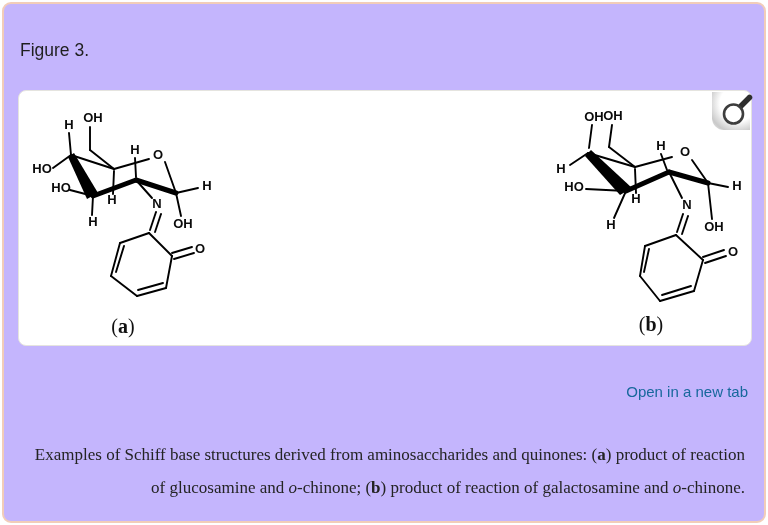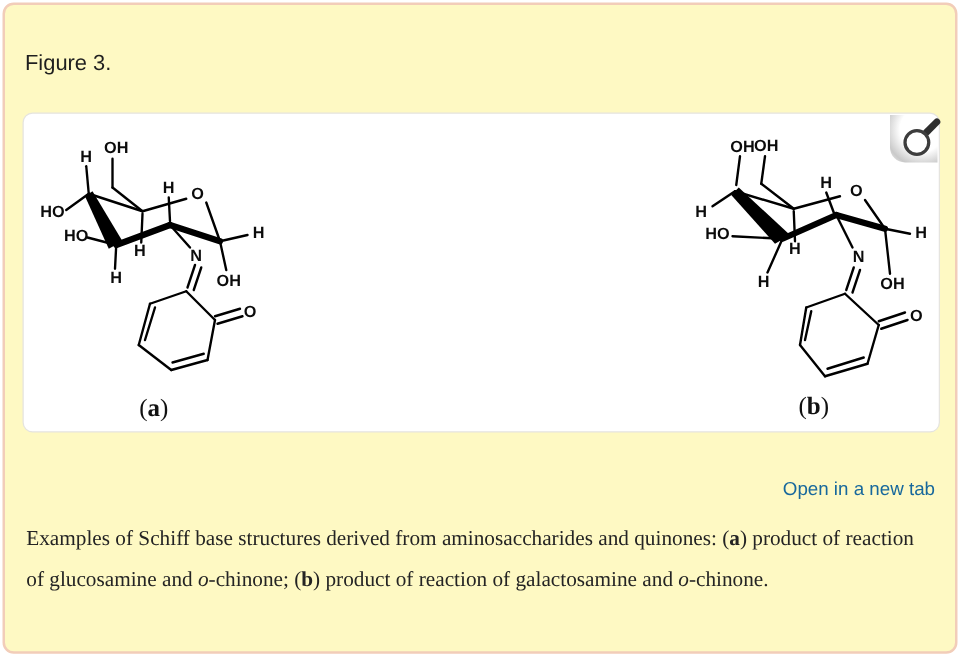--- a/index.html
+++ b/index.html
@@ -1,32 +1,32 @@
 <!DOCTYPE html>
 <html><head>
 <meta charset="utf-8">
 <style>
   html,body{margin:0;padding:0;background:#ffffff;}
   #app{position:relative;width:768px;height:525px;background:#ffffff;overflow:hidden;
        font-family:"Liberation Sans",sans-serif;}
   .card{position:absolute;left:2px;top:2px;width:760px;height:517px;
-        background:#fef9c3;border:2px solid #f2cdb9;border-radius:9px;}
+        background:#c4b5fd;border:2px solid #f2cdb9;border-radius:9px;}
   .figure-title{position:absolute;left:16px;top:36px;font-size:17.5px;color:#1f1f1f;}
   .panel{position:absolute;left:14px;top:86px;width:732px;height:254px;background:#ffffff;
          border:1px solid #e5e4df;border-radius:8px;}
   .zoom-btn{position:absolute;right:1px;top:1px;width:38px;height:38px;border:0;cursor:pointer;
             border-radius:0 7px 0 12px;
             background:radial-gradient(circle at 68% 30%, #ffffff 48%, #c9c9c9 80%, #f4f4f4 100%);}
   .mol{position:absolute;}
   .mol text{font-family:"Liberation Sans",sans-serif;font-size:13px;font-weight:bold;fill:#0b0b0b;}
   .mol .tag{font-family:"Liberation Serif",serif;font-size:20px;font-weight:normal;fill:#111;}
   .open-link{position:absolute;right:16px;top:379px;font-size:15px;color:#17689c;
              cursor:pointer;}
-  .caption{position:absolute;left:17px;top:410px;width:724px;margin:0;
-           font-family:"Liberation Serif",serif;font-size:17px;line-height:33px;color:#242424;}
+  .caption{position:absolute;left:17px;top:434px;width:724px;margin:0;
+           font-family:"Liberation Serif",serif;font-size:17px;line-height:33px;color:#242424;text-align:right;}
   .bond{stroke:#000;stroke-width:1.9;fill:none;stroke-linecap:round;}
   .bold-bond{stroke:#000;stroke-width:5;fill:none;stroke-linecap:round;}
   .wedge{fill:#000;stroke:none;}
 </style>
 </head>
 <body>
 
 <div id="app">
   <div class="card">
 

